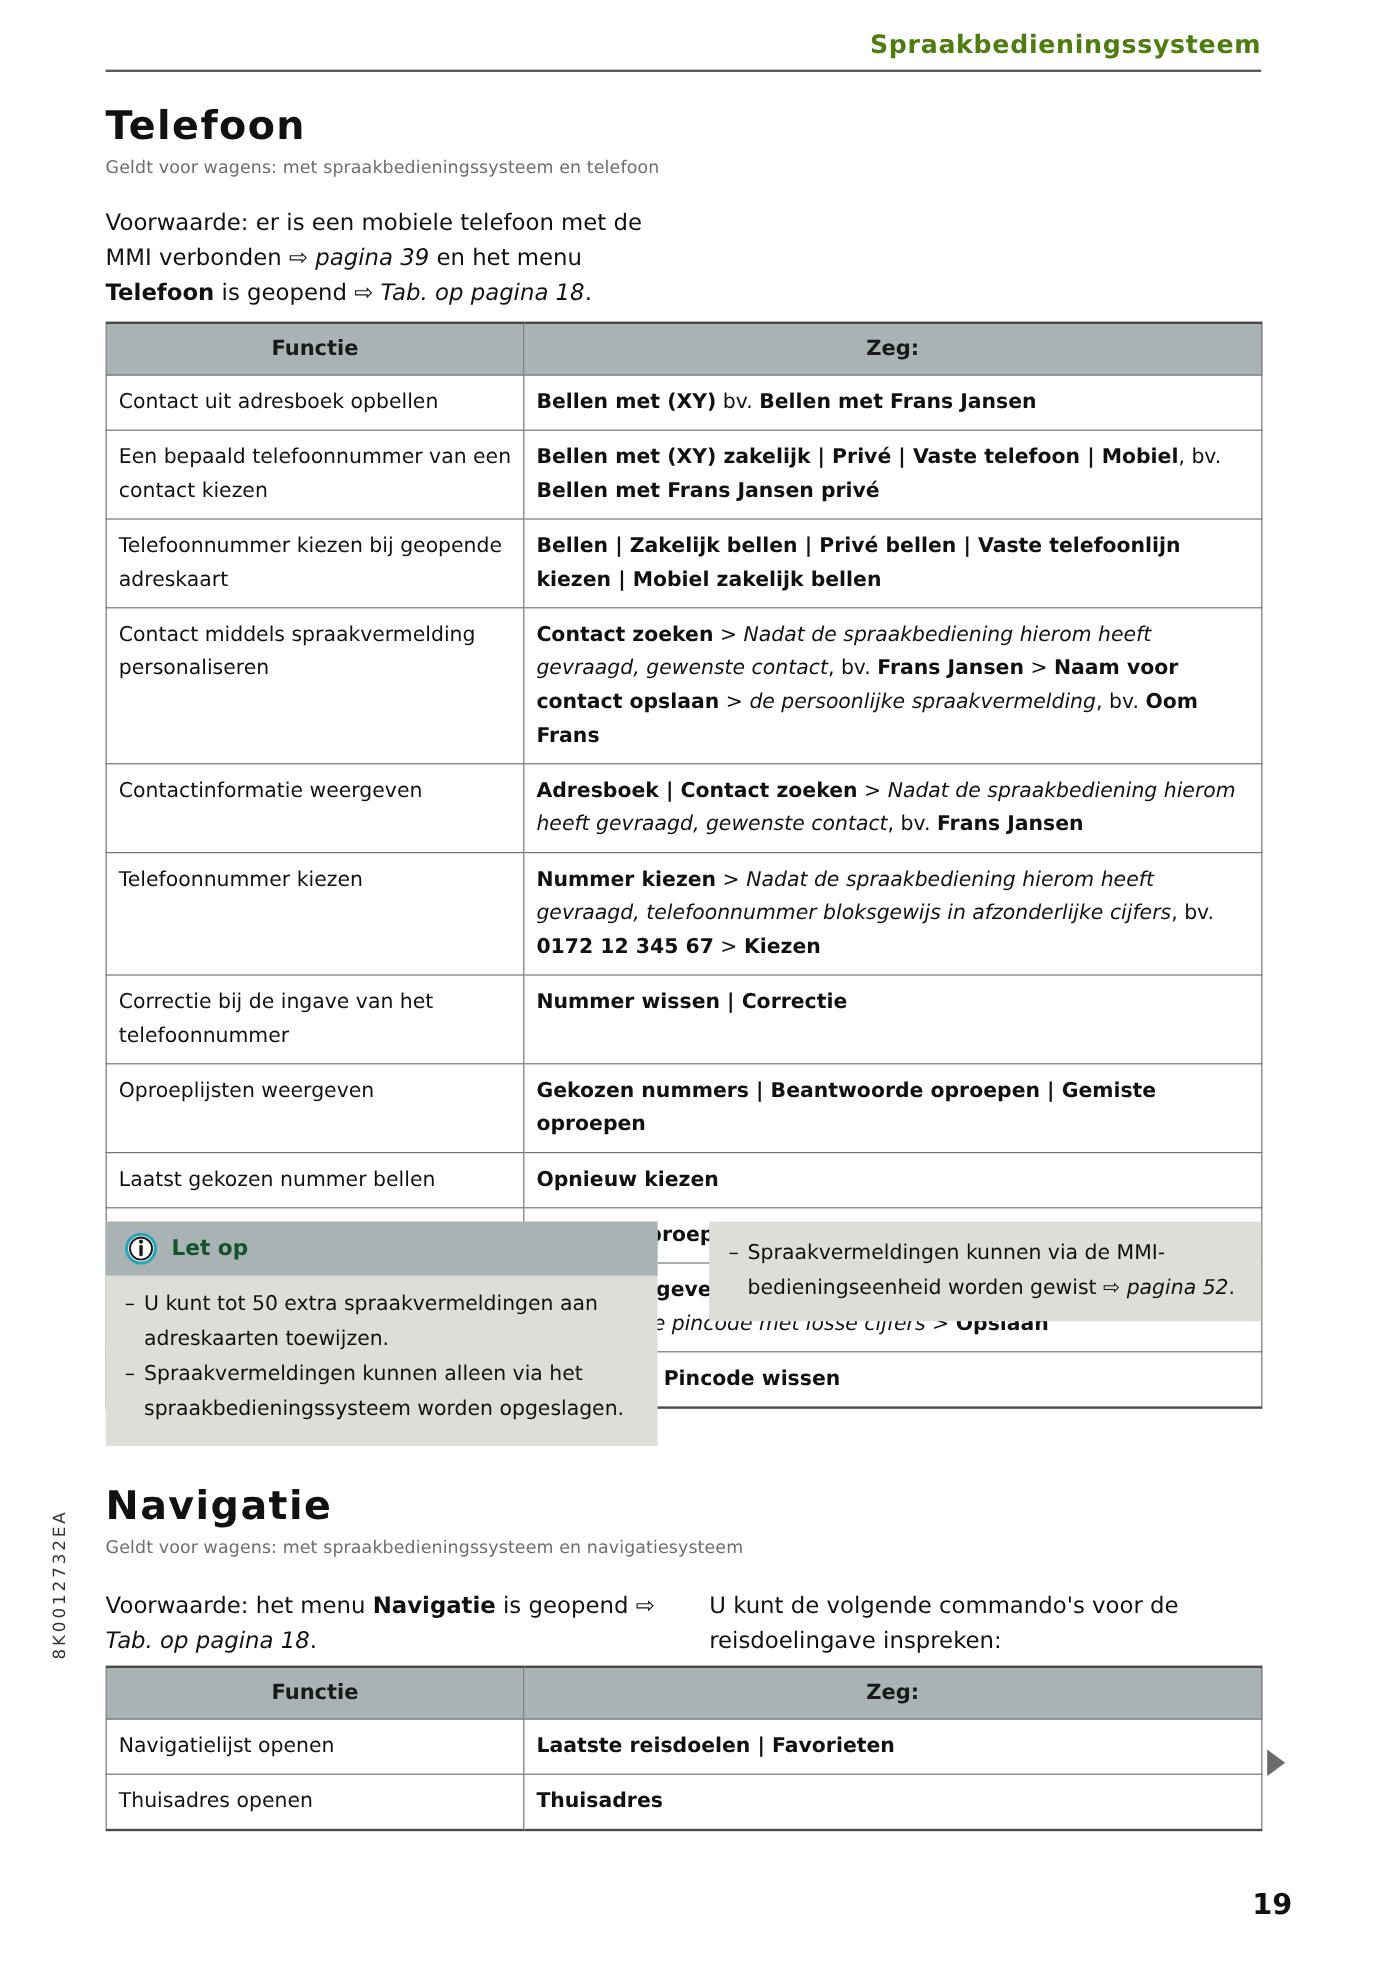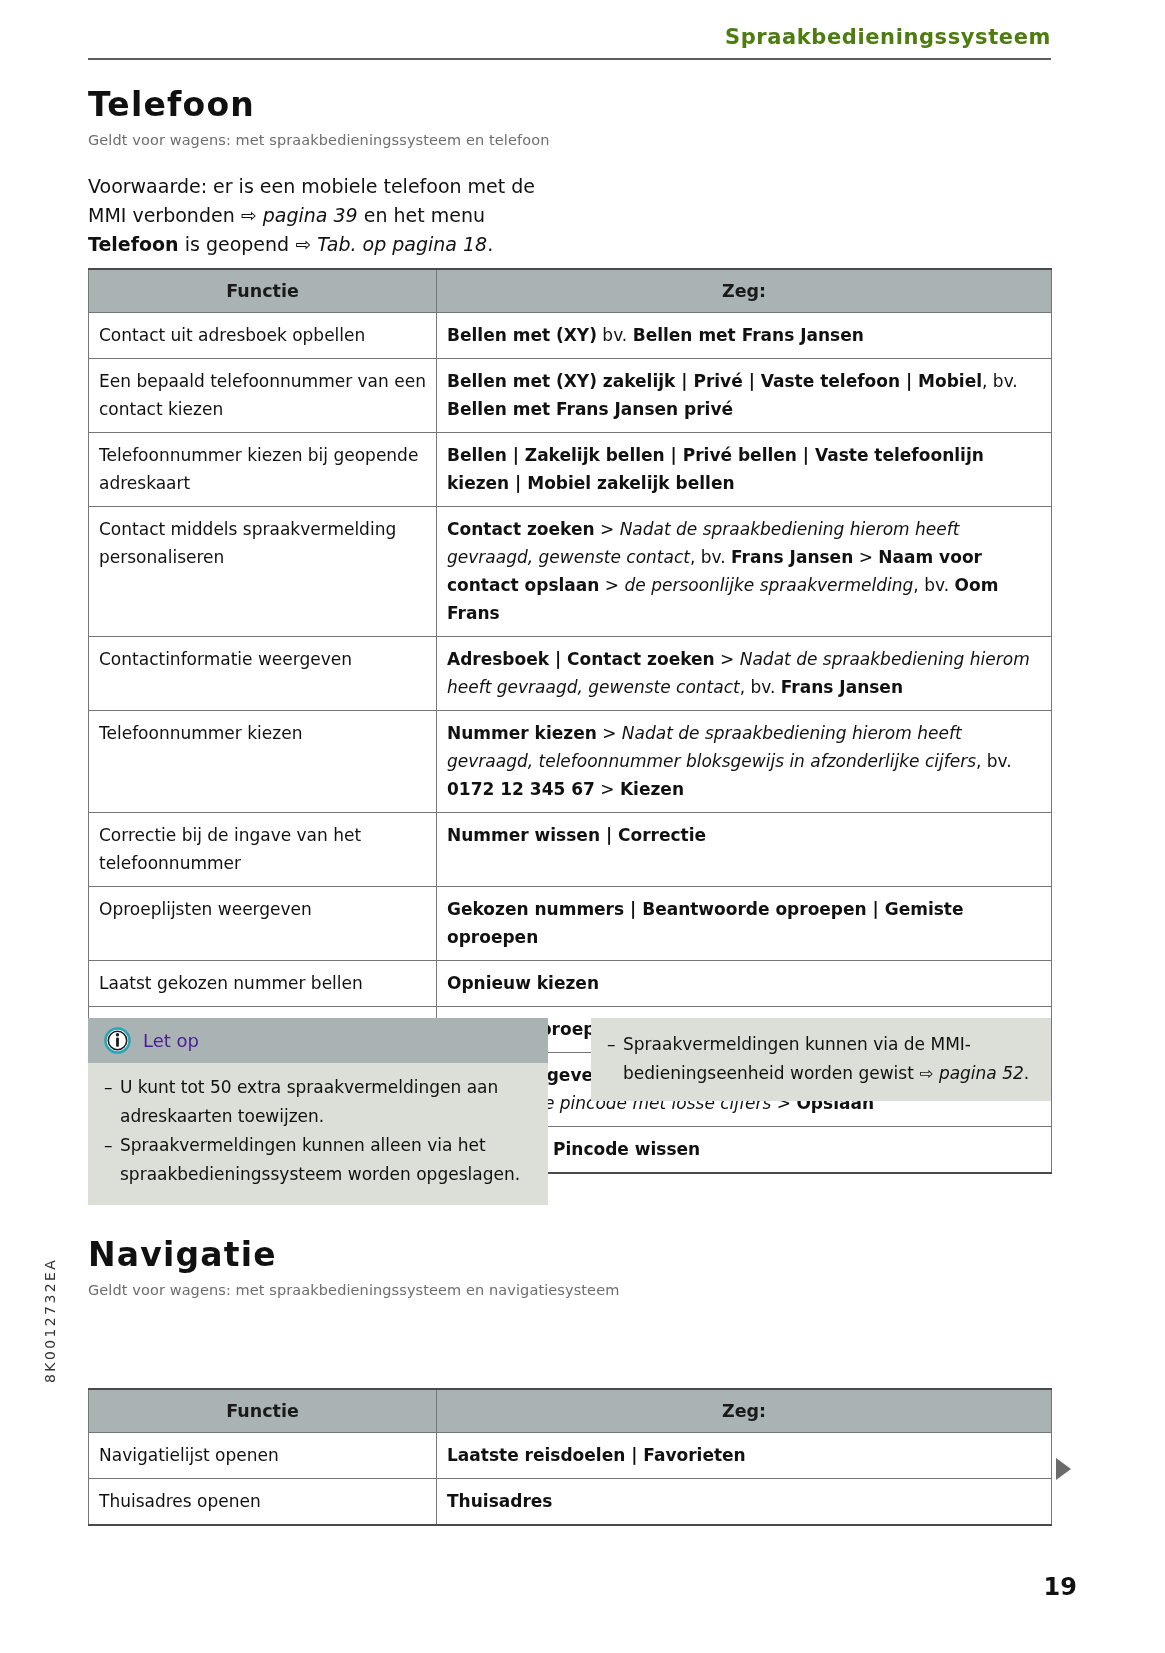--- a/index.html
+++ b/index.html
@@ -104,22 +104,22 @@
   }
   .note-head {
     background: #a9b3b3;
     display: flex;
     align-items: center;
     gap: 12px;
     padding: 9px 14px 9px 16px;
   }
   .note-head-label {
     font-size: 18px;
-    font-weight: normal;
-    color: #4c1d95;
+    font-weight: bold;
+    color: #14532d;
   }
   .info-icon {
     width: 27px;
     height: 27px;
     flex: 0 0 27px;
     display: block;
   }
   .note-body {
     padding: 10px 18px 16px 16px;
   }
@@ -293,20 +293,24 @@
             <span class="note-dash">–</span>
             <span class="note-txt">Spraakvermeldingen kunnen via de MMI-bedieningseenheid worden gewist <span class="arrow-ref">⇨</span> <i>pagina 52</i>.</span>
           </div>
         </div>
     </div>
   </div>
 
   <div style="position:absolute; left:88px; top:1238px; width:963px;">
     <div class="sec-title">Navigatie</div>
     <div class="sec-sub">Geldt voor wagens: met spraakbedieningssysteem en navigatiesysteem</div>
+    <div class="col-2" style="margin-top:26px;">
+      <div class="body-text">Voorwaarde: het menu <b>Navigatie</b> is geopend <span class="arrow-ref">⇨</span> <i>Tab. op pagina 18</i>.</div>
+      <div class="body-text">U kunt de volgende commando's voor de reisdoelingave inspreken:</div>
+    </div>
   </div>
 
   <div style="position:absolute; left:88px; top:1388px;">
     <table class="cmd">
       <colgroup>
           <col class="c1">
           <col class="c2">
         </colgroup>
       <thead>
         <tr>

